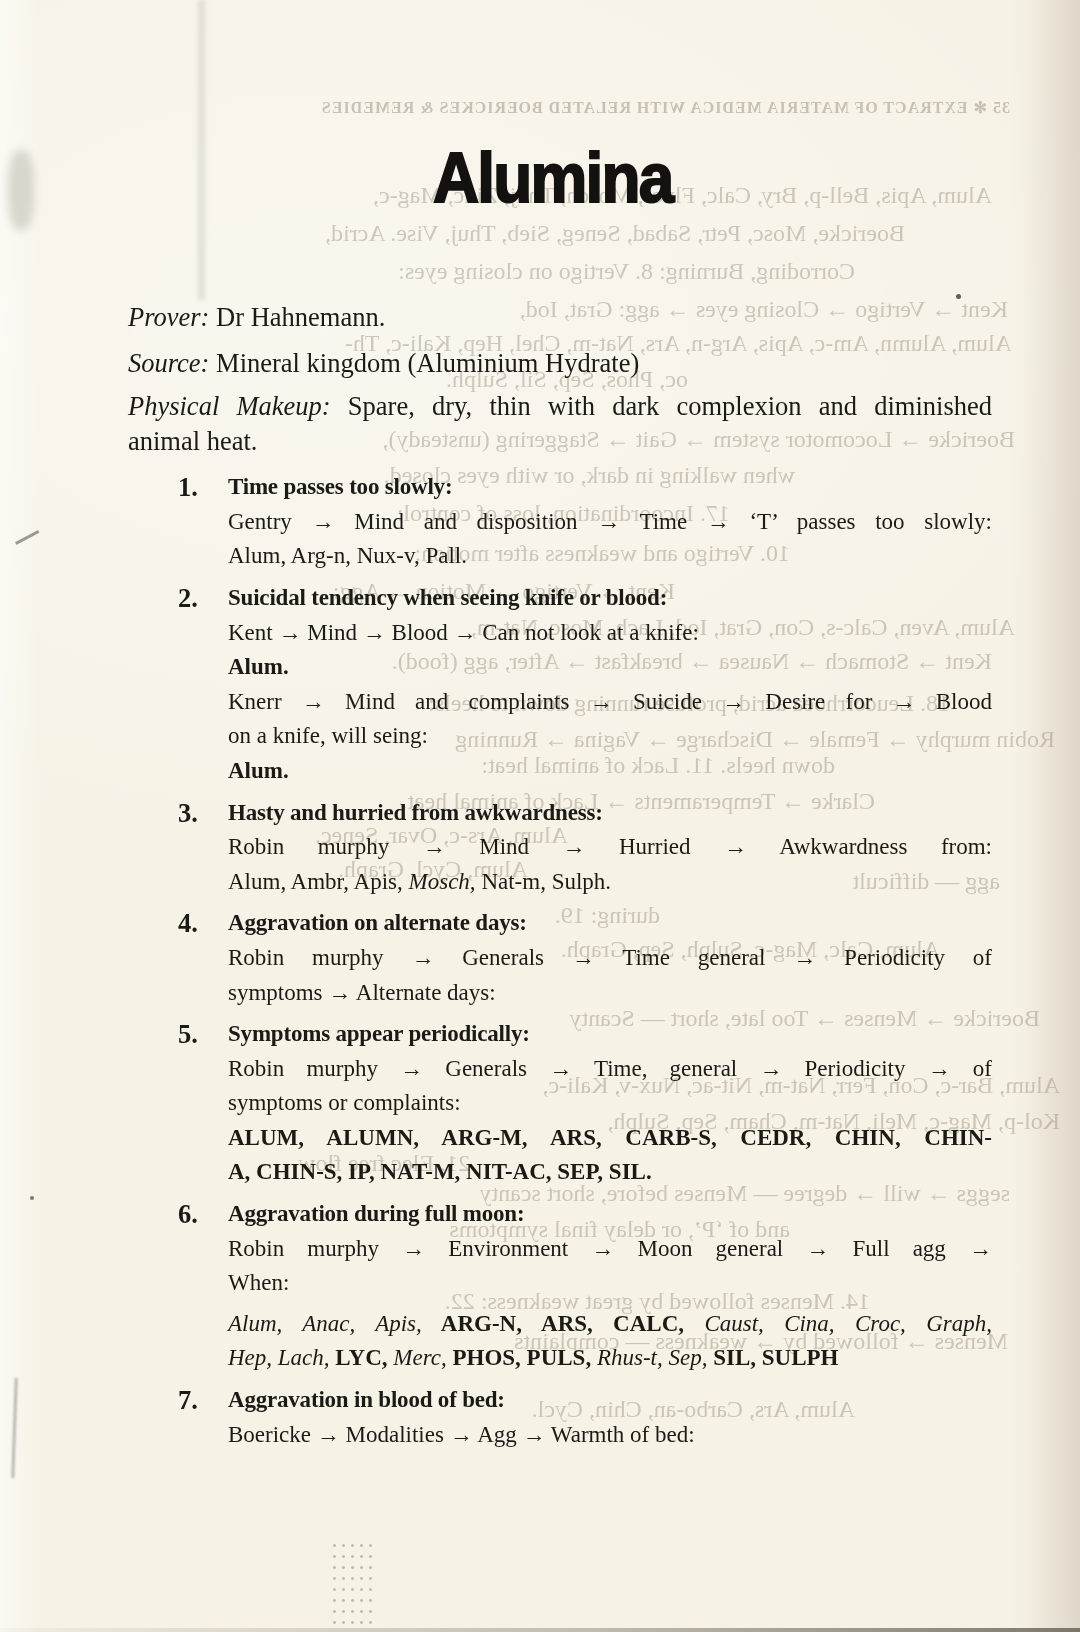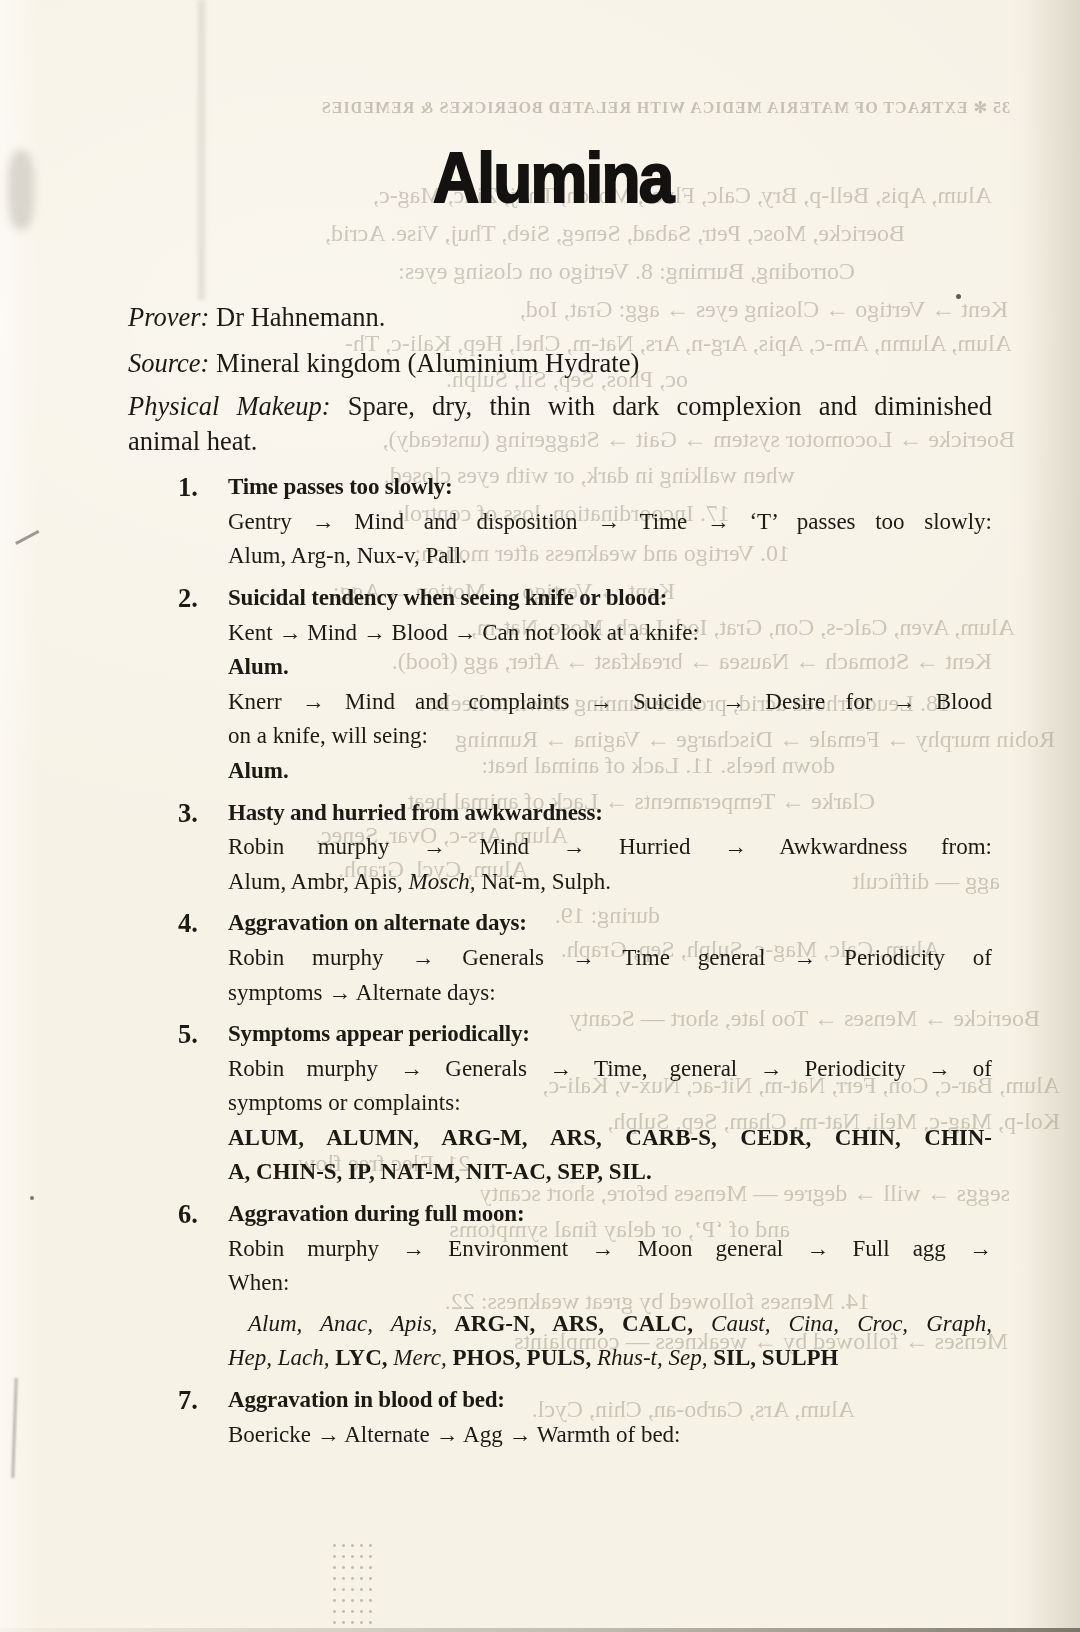--- a/index.html
+++ b/index.html
@@ -64,21 +64,21 @@
   .para-source{margin-bottom:9px !important;}
   .seg-i{font-style:italic;}
   .seg-b{font-weight:bold;}
   .stretch{text-align:justify;text-align-last:justify;}
   .items{margin:12px 0 0 178px;width:814px;}
   .item{display:flex;margin-bottom:7px;}
   .num{width:50px;font-weight:bold;font-size:26.5px;line-height:34.6px;flex:0 0 50px;}
   .ibody{flex:1;font-size:23px;line-height:34.6px;width:764px;}
   .line{min-height:34.6px;}
   .line.heading{font-weight:bold;letter-spacing:-.2px;}
-  .line.gap{margin-top:6px;margin-left:20px;}
+  .line.gap{margin-top:6px;}
 </style>
 </head>
 <body>
 
 <div class="page">
 
   <div class="bleed-layer" id="bleed-layer">
       <div class="bleed hdr" style="top: 98px; left: 250px; width: 760px; font-size: 16px;">35 ✻  EXTRACT OF MATERIA MEDICA WITH RELATED BOERICKES &amp; REMEDIES</div>
       <div class="bleed" style="top: 182px; left: 128px; width: 864px; font-size: 24px;">Alum, Apis, Bell-p, Bry, Calc, Fluor, Mosch, Thuj, Zinc, Mag-c,</div>
       <div class="bleed" style="top: 220px; left: 215px; width: 690px; font-size: 24px;">Boericke, Mosc, Petr, Sabad, Seneg, Sieb, Thuj, Vise. Acrid,</div>
@@ -189,19 +189,19 @@
             <div class="line stretch"><span class="seg-n">Robin murphy → Environment → Moon general → Full agg →</span></div>
             <div class="line"><span class="seg-n">When:</span></div>
             <div class="line stretch gap"><span class="seg-i">Alum, Anac, Apis,</span><span class="seg-b"> ARG-N, ARS, CALC,</span><span class="seg-i"> Caust, Cina, Croc, Graph,</span></div>
             <div class="line"><span class="seg-i">Hep, Lach,</span><span class="seg-b"> LYC,</span><span class="seg-i"> Merc,</span><span class="seg-b"> PHOS, PULS,</span><span class="seg-i"> Rhus-t, Sep,</span><span class="seg-b"> SIL, SULPH</span></div>
           </div>
         </div>
         <div class="item">
           <div class="num">7.</div>
           <div class="ibody">
             <div class="line heading">Aggravation in blood of bed:</div>
-            <div class="line"><span class="seg-n">Boericke → Alternate → Agg → Warmth of bed:</span></div>
+            <div class="line"><span class="seg-n">Boericke → Modalities → Agg → Warmth of bed:</span></div>
           </div>
         </div>
       </div>
 
   </div>
 </div>
 
 </body></html>

